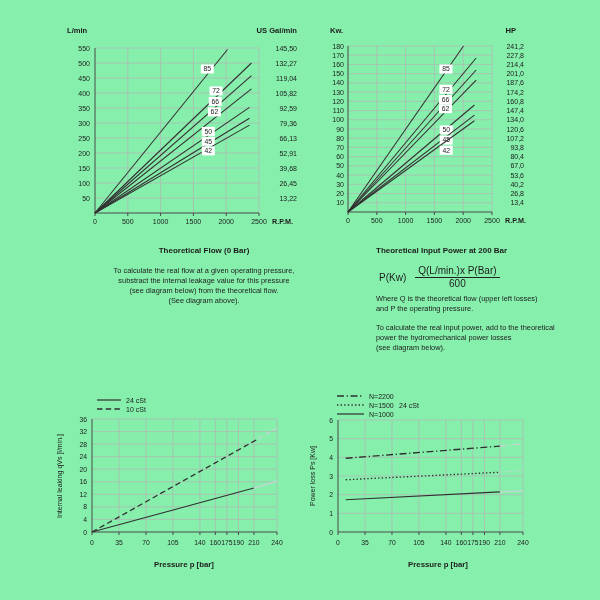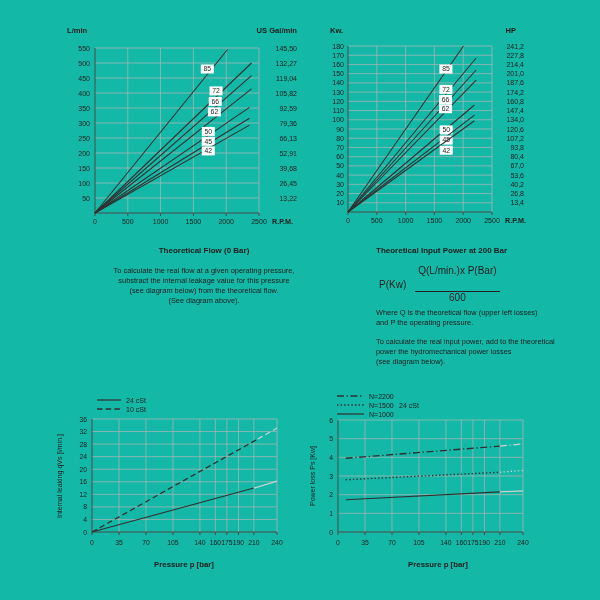--- a/index.html
+++ b/index.html
@@ -1,24 +1,24 @@
 <!DOCTYPE html>
 <html><head>
 <meta charset="utf-8">
 <style>
   html,body{margin:0;padding:0;background:#e8e8e8;}
-  .page{position:relative;width:600px;height:600px;background:#14b8a6;overflow:hidden;
+  .page{position:relative;width:600px;height:600px;background:#86efac;overflow:hidden;
         font-family:"Liberation Sans",sans-serif;color:#1c1c1c;}
   #charts-layer{position:absolute;left:0;top:0;}
   .tblock{position:absolute;font-size:7.4px;line-height:10px;}
   .tblock .hd{display:block;font-weight:bold;font-size:8px;margin:0 0 10px 0;}
   .pre{white-space:pre-line;display:block;}
   .formula{display:flex;align-items:center;gap:9px;margin:8px 0 5px 3px;font-size:10px;}
   .frac{display:inline-block;text-align:center;}
-  .frac .num{display:block;padding:0 3px 15px 3px;border-bottom:1px solid #222;}
+  .frac .num{display:block;padding:0 3px 1px 3px;border-bottom:1px solid #222;}
   .frac .den{display:block;padding-top:1px;}
   .mt9{margin-top:9px;}
 </style>
 </head>
 <body>
 
 <div class="page">
 
   <svg id="charts-layer" width="600" height="600" viewBox="0 0 600 600">
     <g>

